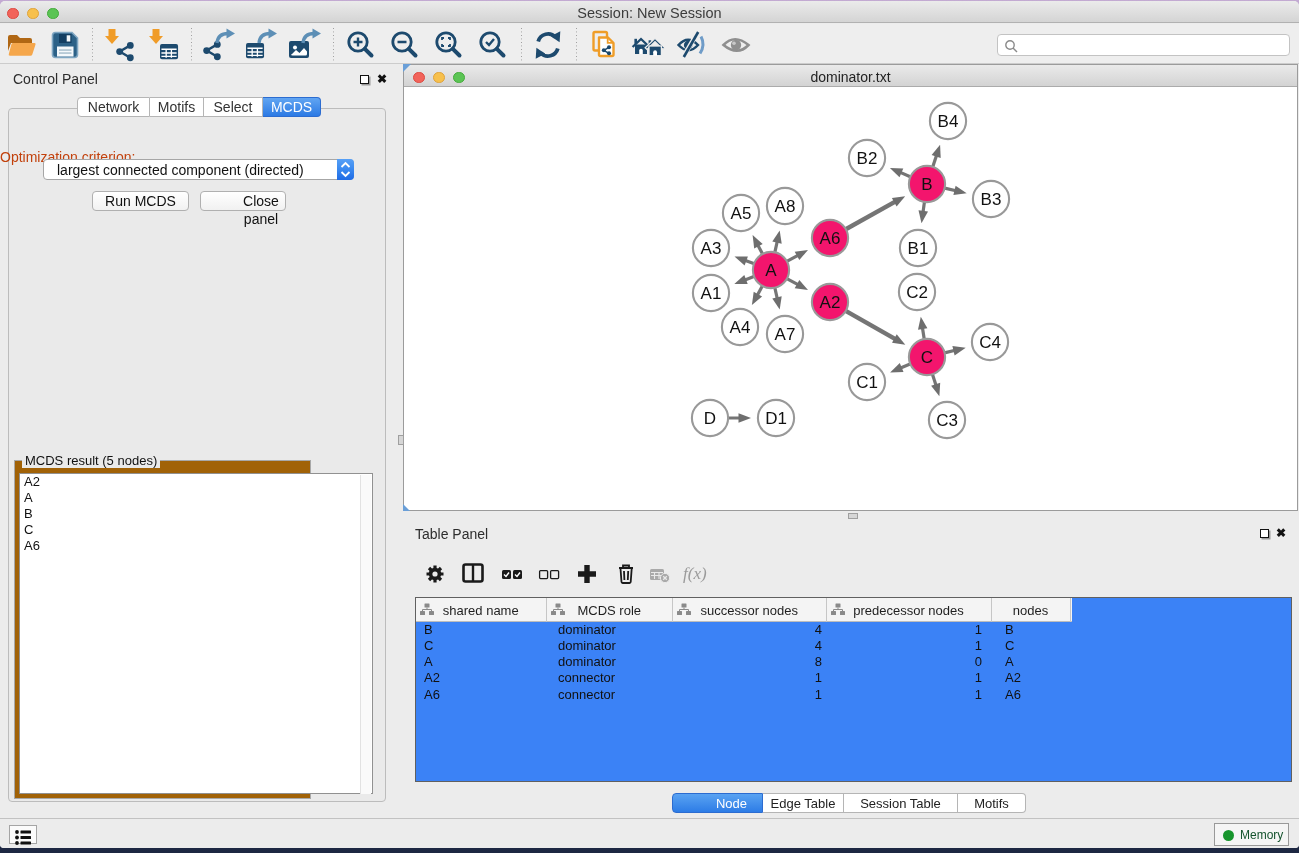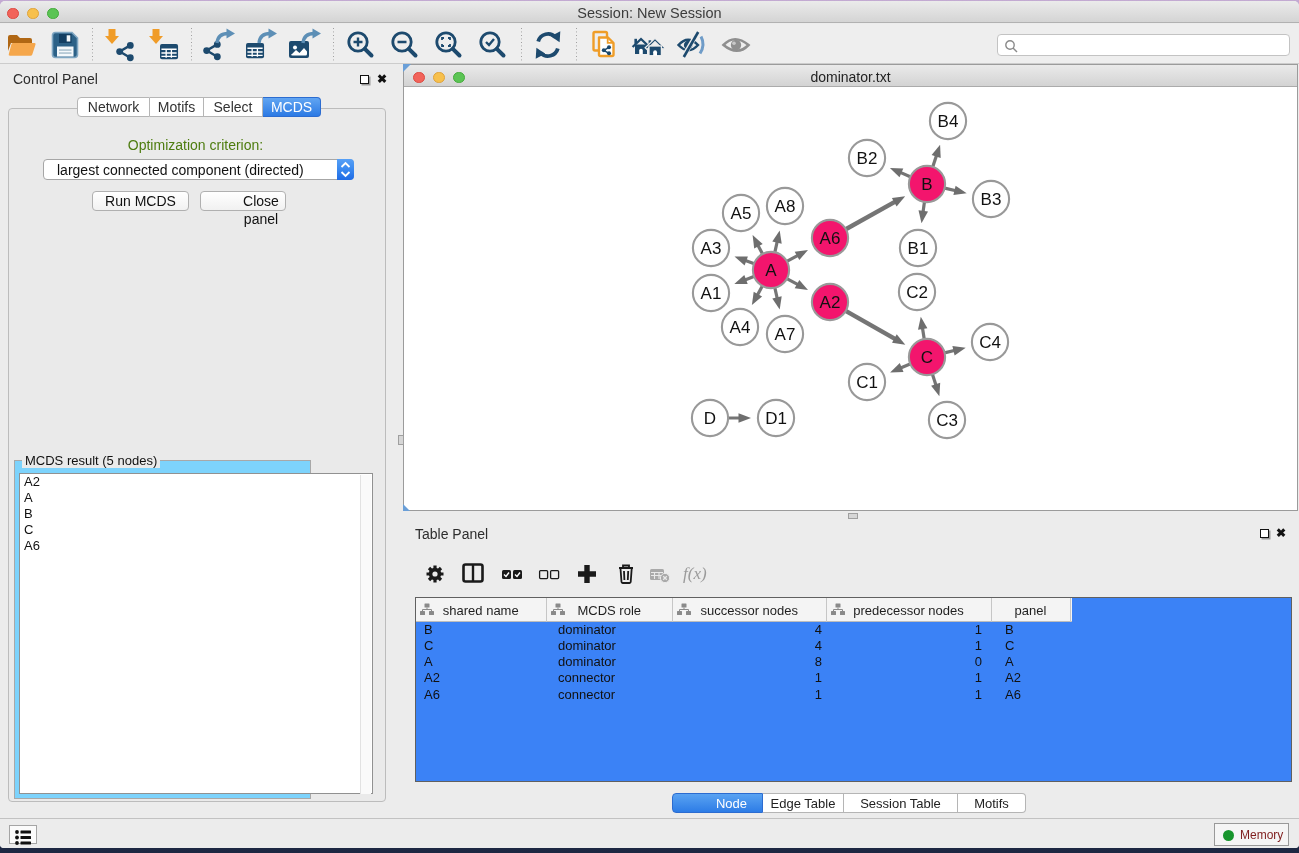--- a/index.html
+++ b/index.html
@@ -32,32 +32,32 @@
 #cp-title { position:absolute; left:13px; top:6px; font-size:14px; color:#2d2d2d; }
 .wbtn-sq { position:absolute; width:9px; height:9px; border:1.6px solid #111; background:#fff; box-shadow:1.5px 1.5px 0 #9a9a9a; }
 .wbtn-x { position:absolute; font-size:12px; font-weight:bold; color:#111; line-height:10px; }
 #cp-tabs { position:absolute; left:77px; top:32px; height:20px; display:flex; }
 .cptab { height:20px; border:1px solid #b5b5b5; border-left:none; background:#fff;
   font-size:14px; color:#333; text-align:center; line-height:18px; }
 .cptab.first { border-left:1px solid #b5b5b5; border-radius:4px 0 0 4px; }
 .cptab.sel { background:linear-gradient(180deg,#61a5f2,#2c7ae4); color:#fff; border-color:#2c6cd0; border-radius:0 4px 4px 0; }
 #cp-panel { position:absolute; left:8px; top:43px; width:378px; height:694px;
   border:1px solid #bcbcbc; border-radius:4px; background:#eaeaea; }
-#opt-label { position:absolute; left:0; top:72px; width:100%; text-align:center; font-size:14px; color:#4d7c0f; }
+#opt-label { position:absolute; left:0; top:84px; width:100%; text-align:left; font-size:14px; color:#c2410c; }
 #combo { position:absolute; left:43px; top:94px; width:311px; height:21px; background:#fff;
   border:1px solid #a6a6a6; border-radius:4px; }
 #combo .txt { position:absolute; left:13px; top:2px; font-size:14px; color:#111; }
 #combo .cap { position:absolute; right:-1px; top:-1px; width:17px; height:21px;
   background:linear-gradient(180deg,#57a0f6 0%,#3c8bf0 45%,#1f6be5 100%);
   border-radius:0 4px 4px 0; }
 .btn { position:absolute; height:20px; background:linear-gradient(180deg,#ffffff,#f1f1f1);
   border:1px solid #b0b0b0; border-radius:4px; font-size:14px; color:#111;
   text-align:center; line-height:18px; }
 #fieldset { position:absolute; left:14px; top:395px; width:297px; height:339px;
-  border:1px solid #a8a8a8; background:#7dd3fc; }
+  border:1px solid #a8a8a8; background:#a16207; }
 #fieldset .legend { position:absolute; left:7px; top:-8px; background:#eaeaea; padding:0 3px;
   font-size:13px; color:#111; }
 #mcds-list { position:absolute; left:4px; top:12px; width:354px; height:321px; background:#fff;
   border:1px solid #919191; font-size:13px; color:#111; }
 #mcds-list .sb { position:absolute; right:1px; top:1px; width:11px; height:319px; background:#fafafa; border-left:1px solid #e2e2e2; }
 #mcds-list div.it { padding-left:4px; height:16px; line-height:16px; }
 
 #nw { position:absolute; left:403px; top:63px; width:895px; height:447px;
   background:#fff; border:1px solid #9b9b9b; }
 #nw-tb { position:absolute; left:0; top:0; width:100%; height:22px; z-index:2;
@@ -81,21 +81,21 @@
 
 #seg { position:absolute; left:268px; top:273px; height:20px; display:flex; }
 .seg { height:20px; border:1px solid #b5b5b5; border-left:none; background:#fff; font-size:13px;
   color:#222; text-align:center; line-height:19px; }
 .seg.first { border-left:1px solid #b5b5b5; border-radius:4px 0 0 4px;
   background:linear-gradient(180deg,#5aa3f2,#2d7ce6); color:#fff; border-color:#2c6cd0; }
 .seg.last { border-radius:0 4px 4px 0; }
 
 #status { position:absolute; left:0; top:817px; width:1299px; height:30px; background:#ececec; border-top:1px solid #c2c2c2; }
 #st-left { position:absolute; left:9px; top:6px; width:28px; height:19px; background:#fbfbfb; border:1px solid #a5a5a5; }
-#st-mem { position:absolute; left:1214px; top:4px; width:75px; height:23px; background:#f5f5f5; border:1px solid #999; font-size:12px; color:#7f1d1d; }
+#st-mem { position:absolute; left:1214px; top:4px; width:75px; height:23px; background:#f5f5f5; border:1px solid #999; font-size:12px; color:#14532d; }
 #st-mem .dot { position:absolute; left:8px; top:5.5px; width:11px; height:11px; border-radius:50%; background:#17952d; }
 #st-mem .lb { position:absolute; left:25px; top:4px; }
 
 #divv { position:absolute; left:391px; top:64px; width:12px; height:755px; background:#ececec; }
 #divh { position:absolute; left:403px; top:510px; width:896px; height:9px; background:#ececec; }
 </style>
 </head>
 <body>
 <div id="desk"></div>
 <div id="app">
@@ -476,21 +476,21 @@
 <g fill="#8a8a8a">
                 <rect x="4.5" y="0.5" width="5" height="4" rx="0.5"></rect>
 <rect x="0" y="8" width="5" height="4" rx="0.5"></rect>
                 <rect x="9" y="8" width="5" height="4" rx="0.5"></rect>
 <path d="M7 4.5 V6.5 M2.5 8 V6.5 H11.5 V8" stroke="#8a8a8a" stroke-width="1" fill="none"></path>
               </g>
             </svg>
             <div class="lbl">predecessor nodes</div>
           </div>
           <div class="th" style="left:575.5px; width:79.0px;">
-            <div class="lbl">panel</div>
+            <div class="lbl">nodes</div>
           </div>
         </div>
         <div class="trow" style="left:8px; top:23.5px;">B</div>
         <div class="trow" style="left:142px; top:23.5px;">dominator</div>
         <div class="trow" style="left:257px; top:23.5px; width:149px; text-align:right;">4</div>
         <div class="trow" style="left:410px; top:23.5px; width:156px; text-align:right;">1</div>
         <div class="trow" style="left:589px; top:23.5px;">B</div>
         <div class="trow" style="left:8px; top:39.8px;">C</div>
         <div class="trow" style="left:142px; top:39.8px;">dominator</div>
         <div class="trow" style="left:257px; top:39.8px; width:149px; text-align:right;">4</div>

